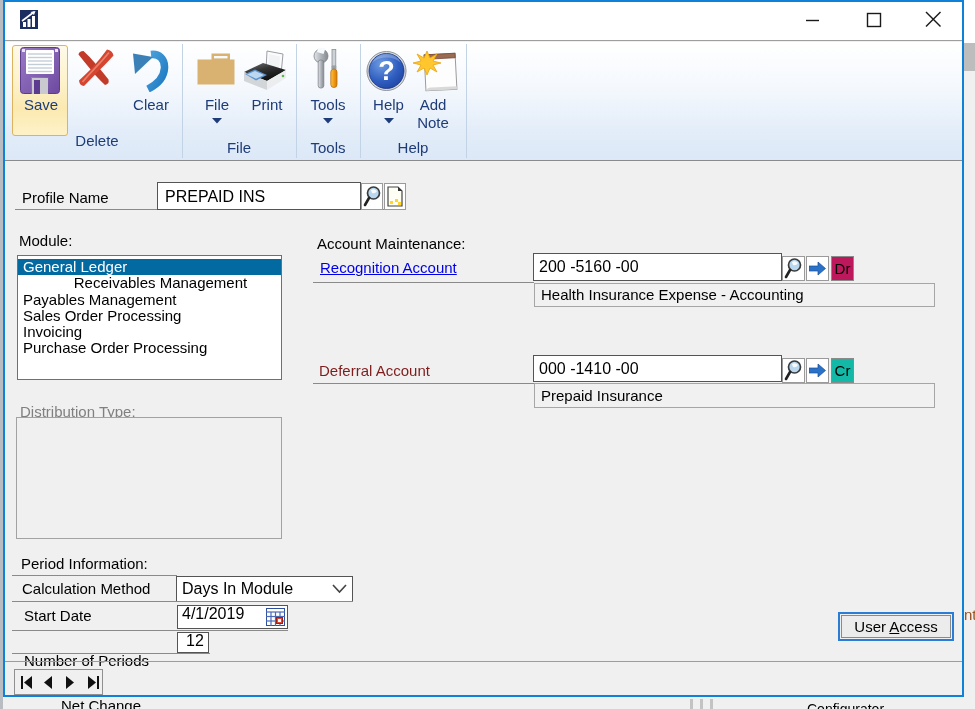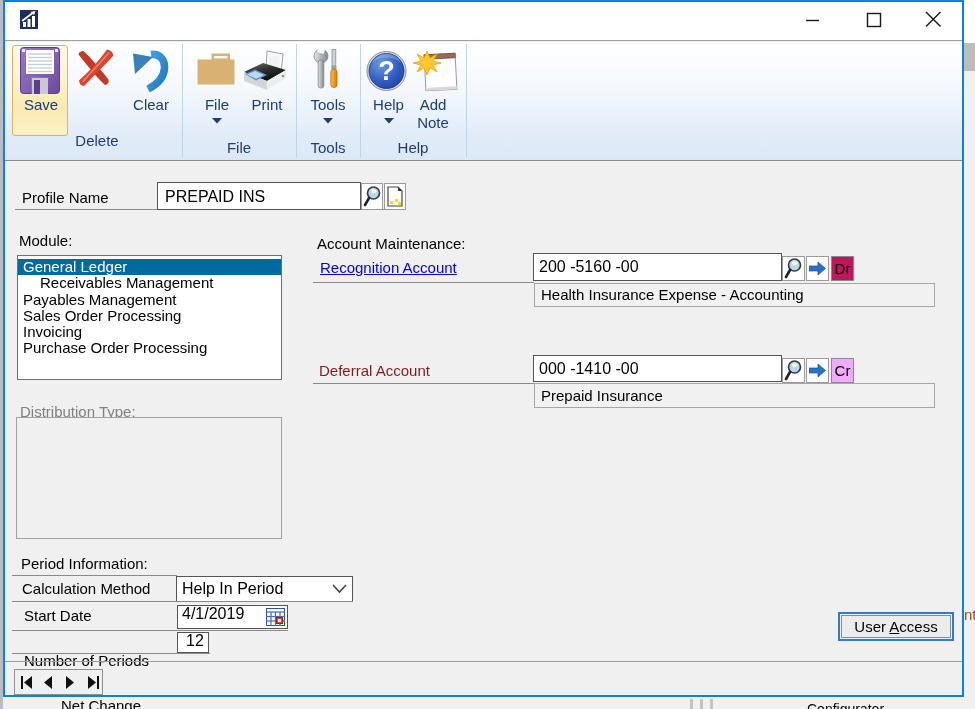--- a/index.html
+++ b/index.html
@@ -196,21 +196,21 @@
     <g fill="#ffd52e">
       <rect x="3" y="15" width="3" height="3"></rect>
         <rect x="8" y="13" width="3" height="3"></rect>
         <rect x="11" y="16" width="3" height="3"></rect>
     </g>
   </svg>
 
   <div class="t" style="left:19px;top:232px;">Module:</div>
   <div class="abs" style="left:17px;top:255px;width:265px;height:125px;background:#fff;border:1px solid #707070;font-size:15px;line-height:16.3px;padding-top:3px;">
     <div style="background:#0369a1;color:#fff;padding-left:5px;">General Ledger</div>
-    <div style="padding-left:22px;">Receivables Management</div>
+    <div style="padding-left:22px;text-align:center;">Receivables Management</div>
     <div style="padding-left:5px;">Payables Management</div>
     <div style="padding-left:5px;">Sales Order Processing</div>
     <div style="padding-left:5px;">Invoicing</div>
     <div style="padding-left:5px;">Purchase Order Processing</div>
   </div>
 
   <div class="t" style="left:317px;top:235px;">Account Maintenance:</div>
   <div class="t" style="left:320px;top:259px;color:#0000e8;text-decoration:underline;">Recognition Account</div>
   <div class="abs" style="left:313px;top:282px;width:221px;height:1px;background:#8a8a8a;"></div>
   <div class="abs" style="left:533px;top:253px;width:249px;height:28px;background:#fff;border:1px solid #545454;"></div>
@@ -236,32 +236,32 @@
   <div class="abs" style="left:782px;top:358px;width:23px;height:25px;background:#fff;border:1px solid #9a9a9a;"></div>
   <svg class="abs" style="left:784px;top:359px;" width="18" height="23" viewBox="0 0 18 23">
     <circle cx="10.5" cy="8" r="6" fill="#b9d8f0" stroke="#3a3a3a" stroke-width="1.7"></circle>
     <path d="M8 5 Q11 3 14 6 Q12 9 9 8 Z" fill="#fff" opacity="0.9"></path>
     <line x1="6" y1="13" x2="2" y2="20" stroke="#222" stroke-width="2.6" stroke-linecap="round"></line>
   </svg>
   <div class="abs" style="left:806px;top:358px;width:23px;height:25px;background:#fff;border:1px solid #9a9a9a;"></div>
   <svg class="abs" style="left:809px;top:363px;" width="17" height="15" viewBox="0 0 17 15">
     <polygon points="0,5 9,5 9,1 16.5,7.5 9,14 9,10 0,10" fill="#2a72c8" stroke="#1b4f94" stroke-width="0.7"></polygon>
   </svg>
-  <div class="abs" style="left:831px;top:358px;width:23px;height:25px;background:#f0abfc;border:1px solid #8a8a8a;font-size:15px;line-height:23px;text-align:center;">Cr</div>
+  <div class="abs" style="left:831px;top:358px;width:23px;height:25px;background:#14b8a6;border:1px solid #8a8a8a;font-size:15px;line-height:23px;text-align:center;">Cr</div>
   <div class="abs" style="left:534px;top:383px;width:401px;height:25px;background:#f1f1f1;border:1px solid #a6a6a6;"></div>
   <div class="t" style="left:541px;top:387px;">Prepaid Insurance</div>
 
   <div class="t" style="left:20px;top:397px;color:#808080;margin-top:6px;">Distribution Type:</div>
   <div class="abs" style="left:16px;top:417px;width:266px;height:122px;background:#f0f0f0;border:1px solid #a2a2a2;"></div>
 
   <div class="t" style="left:21px;top:555px;">Period Information:</div>
   <div class="abs" style="left:12px;top:575px;width:165px;height:1px;background:#8a8a8a;"></div>
   <div class="t" style="left:22px;top:580px;">Calculation Method</div>
   <div class="abs" style="left:176px;top:576px;width:177px;height:25.5px;background:#fff;border:1px solid #545454;"></div>
-  <div class="t" style="left:182px;top:580px;font-size:16px;">Help In Period</div>
+  <div class="t" style="left:182px;top:580px;font-size:16px;">Days In Module</div>
   <svg class="abs" style="left:332px;top:584px;" width="15" height="10" viewBox="0 0 15 10">
       <path d="M1 1 L7.5 8 L14 1" stroke="#444" stroke-width="1.6" fill="none"></path>
     </svg>
   <div class="abs" style="left:12px;top:601px;width:341px;height:1px;background:#8a8a8a;"></div>
   <div class="t" style="left:24px;top:607px;">Start Date</div>
   <div class="abs" style="left:177px;top:604.5px;width:111px;height:24px;background:#fff;border:1px solid #545454;"></div>
   <div class="t" style="left:182px;top:605px;font-size:16px;">4/1/2019</div>
   <svg class="abs" style="left:266px;top:607.5px;" width="19" height="18" viewBox="0 0 19 18">
     <rect x="0.5" y="0.5" width="18" height="17" fill="#fff" stroke="#2d4f9e" stroke-width="1"></rect>
     <g stroke="#4a69b8" stroke-width="1.2">

